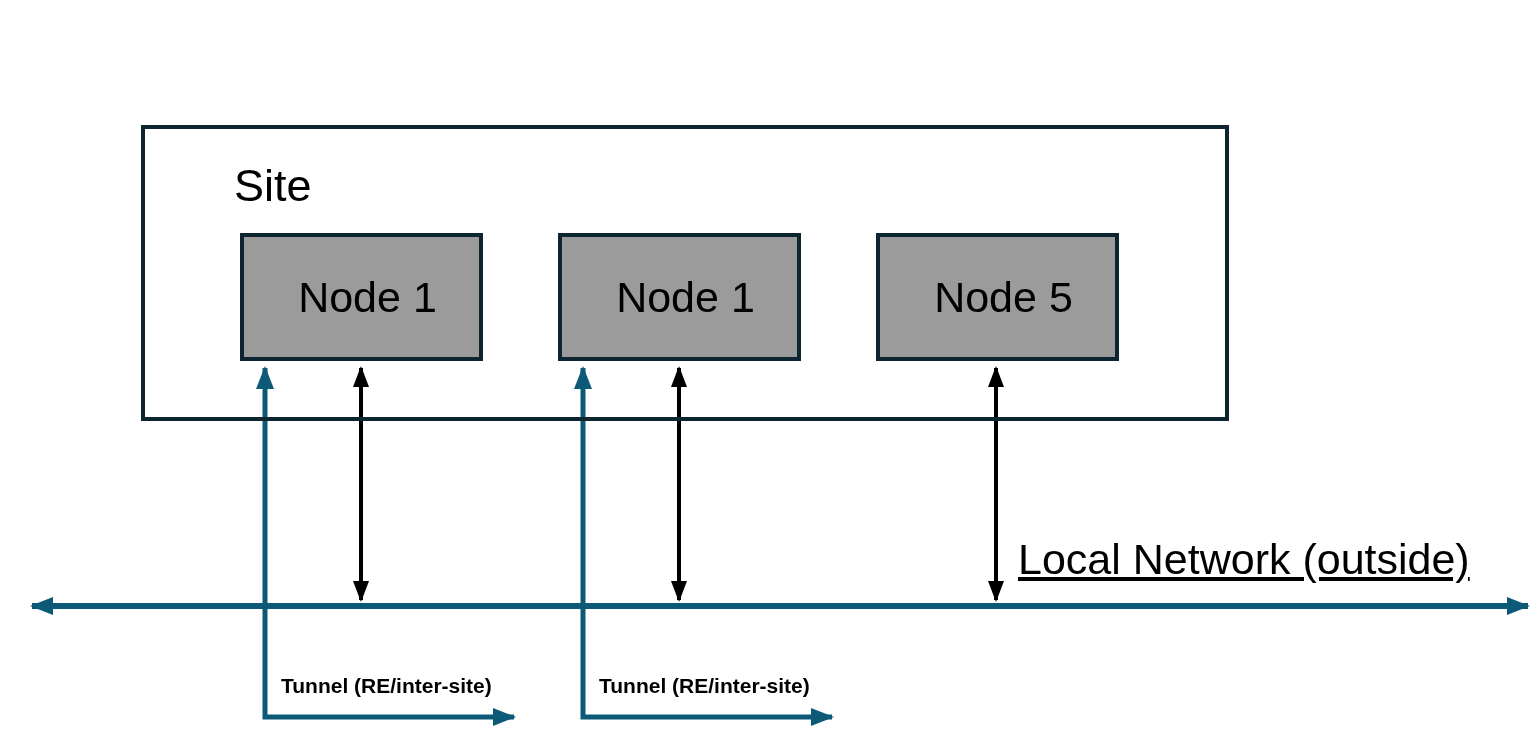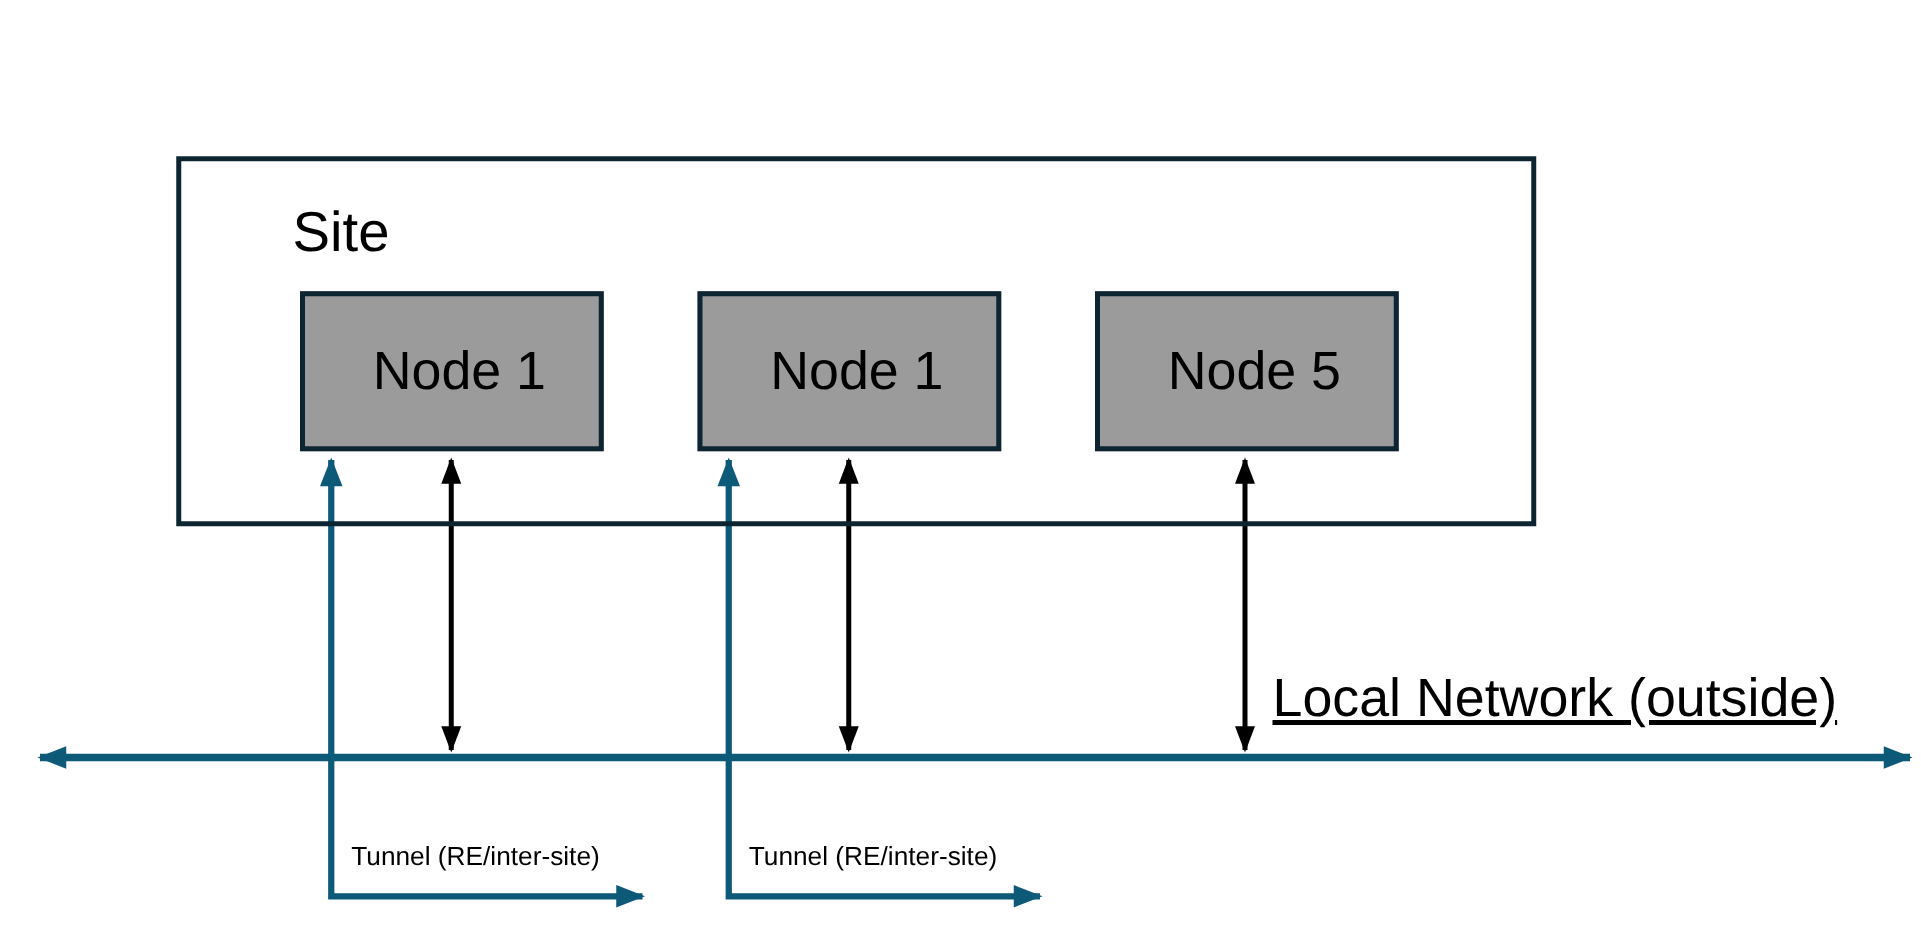--- a/index.html
+++ b/index.html
@@ -31,21 +31,21 @@
   .node-2{left:558px;}
   .node-3{left:876px;}
   .node-label{font-size:43px;color:var(--black);line-height:1;margin-left:12px;}
 
   .network-label{
     position:absolute;left:1018px;top:536px;
     font-size:43px;color:var(--black);line-height:1.1;white-space:nowrap;text-decoration:underline;
   }
   .tunnel-label{
     position:absolute;top:674px;
-    font-size:21px;font-weight:normal;color:var(--black);line-height:1.1;white-space:nowrap;
+    font-size:21px;font-weight:bold;color:var(--black);line-height:1.1;white-space:nowrap;
   }
   .tunnel-label-1{left:281px;}
   .tunnel-label-2{left:599px;}
 
   svg.arrows{position:absolute;left:0;top:0;width:1537px;height:740px;}
   .teal-stroke{stroke:var(--teal);fill:none;}
   .black-stroke{stroke:var(--black);fill:none;}
   .teal-fill{fill:var(--teal);}
   .black-fill{fill:var(--black);}
 </style>

